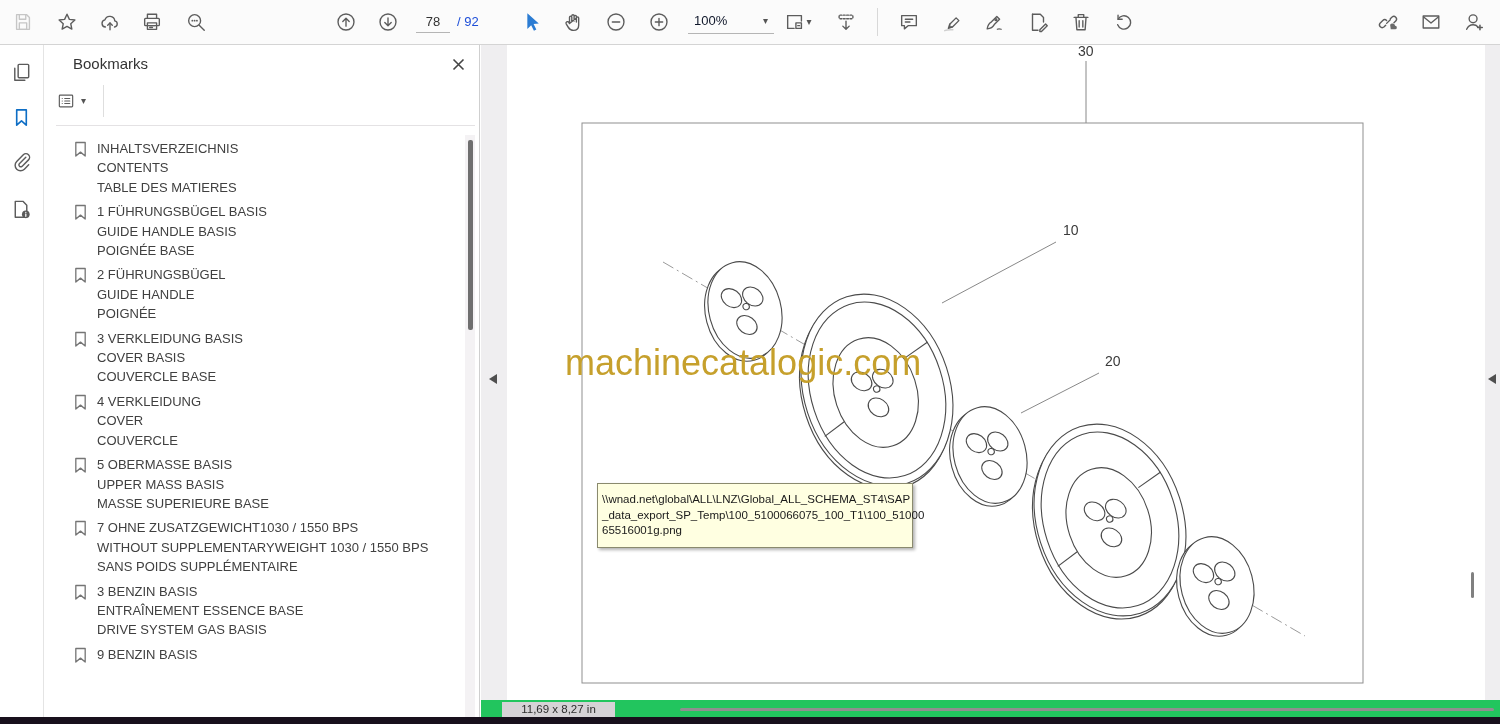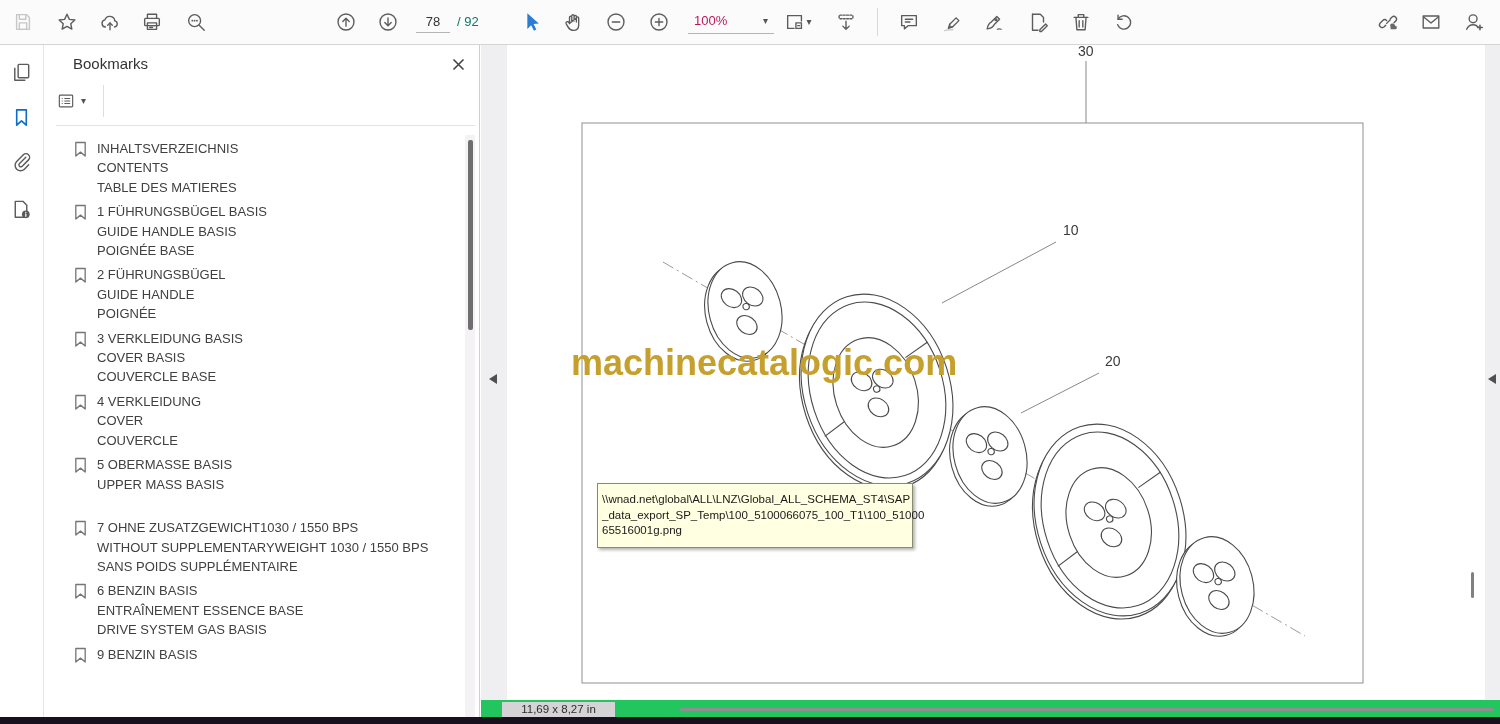--- a/index.html
+++ b/index.html
@@ -11,25 +11,25 @@
   .tbtn{position:absolute;top:5px;width:34px;height:34px;display:flex;align-items:center;
         justify-content:center;border-radius:3px;}
   svg.ti{width:22px;height:22px;stroke:#5c5c5c;fill:none;stroke-width:1.5;
          stroke-linecap:round;stroke-linejoin:round;}
   svg.ti.dis{stroke:#c6c6c6;}
   .caret{color:#555;font-size:10px;line-height:10px;}
   #page-box{position:absolute;left:416px;top:10px;width:34px;height:24px;}
   #page-box input{width:30px;height:20px;border:none;border-bottom:1px solid #b5b5b5;
        background:transparent;text-align:center;font-size:13px;color:#333;outline:none;
        font-family:inherit;}
-  #page-total{position:absolute;left:457px;top:14px;font-size:13px;color:#0f766e;}
+  #page-total{position:absolute;left:457px;top:14px;font-size:13px;color:#1d4ed8;}
   #zoom-combo{position:absolute;left:688px;top:8px;width:86px;height:26px;
        border-bottom:1px solid #b5b5b5;display:flex;align-items:center;
        justify-content:space-between;padding:0 6px;box-sizing:border-box;}
-  #zoom-combo span.zl{font-size:13px;color:#be185d;}
+  #zoom-combo span.zl{font-size:13px;color:#0f172a;}
   .tdivider{position:absolute;top:8px;width:1px;height:28px;background:#d8d8d8;}
   
   #rail{position:absolute;left:0;top:45px;width:43px;height:672px;background:#fff;
         border-right:1px solid #e4e4e4;}
   .rbtn{position:absolute;left:5px;width:32px;height:32px;display:flex;align-items:center;
         justify-content:center;border-radius:3px;}
   svg.ri{width:23px;height:23px;stroke:#5c5c5c;fill:none;stroke-width:1.5;
          stroke-linecap:round;stroke-linejoin:round;}
   svg.ri.active{stroke:#0e6ec5;stroke-width:1.7;}
   
@@ -56,21 +56,21 @@
   #sb-thumb{position:absolute;left:424px;top:95px;width:5px;height:190px;background:#6f6f6f;
         border-radius:2px;}
   
   #docpane{position:absolute;left:481px;top:45px;width:1019px;height:672px;background:#efeef0;}
   #pdfpage{position:absolute;left:26px;top:0;width:978px;height:655px;background:#fff;}
   svg#diagram{position:absolute;left:0;top:0;stroke:#4a4a4a;fill:#fff;stroke-width:1.1;}
   #diagram .axis{stroke:#8f8f8f;stroke-width:0.9;fill:none;stroke-dasharray:12 4 2 4;}
   #diagram .frame{fill:none;stroke:#8f8f8f;stroke-width:1;}
   #diagram .leader{stroke:#7a7a7a;stroke-width:0.9;}
   #diagram text{fill:#3a3a3a;stroke:none;font-size:14px;font-family:"Liberation Sans",sans-serif;}
-  #watermark{position:absolute;left:64px;top:297px;font-size:36px;font-weight:bold;
+  #watermark{position:absolute;left:58px;top:297px;font-size:36px;font-weight:normal;
         color:#c6a02c;letter-spacing:0px;white-space:nowrap;}
   #tooltip{position:absolute;left:90px;top:438px;width:306px;background:#ffffe1;
         border:1px solid #8a8a6e;box-shadow:2px 2px 3px rgba(0,0,0,.3);
         font-size:11.5px;line-height:15.5px;color:#1a1a1a;padding:8px 4px;}
   #tooltip span{display:block;white-space:nowrap;}
   .collapse-arrow{position:absolute;width:0;height:0;border-top:5px solid transparent;
         border-bottom:5px solid transparent;border-right:8px solid #4f4f4f;}
   #bottomstrip{position:absolute;left:0;top:655px;width:1019px;height:17px;background:#22c55e;}
   #size-box{position:absolute;left:21px;top:2px;width:113px;height:15px;background:#d6d3d6;
         font-size:11.5px;color:#2e2e2e;text-align:center;line-height:15px;}
@@ -341,38 +341,39 @@
             <span>COUVERCLE</span>
           </div>
         </div>
       <div class="bm">
           <svg class="bmk" viewBox="0 0 16 18">
             <path d="M3 1.5h10V16l-5-4.2L3 16z"></path>
           </svg>
           <div class="bml">
             <span>5 OBERMASSE BASIS</span>
             <span>UPPER MASS BASIS</span>
+            <span>MASSE SUPERIEURE BASE</span>
           </div>
         </div>
       <div class="bm">
           <svg class="bmk" viewBox="0 0 16 18">
             <path d="M3 1.5h10V16l-5-4.2L3 16z"></path>
           </svg>
           <div class="bml">
             <span>7 OHNE ZUSATZGEWICHT1030 / 1550 BPS</span>
             <span>WITHOUT SUPPLEMENTARYWEIGHT 1030 / 1550 BPS</span>
             <span>SANS POIDS SUPPLÉMENTAIRE</span>
           </div>
         </div>
       <div class="bm">
           <svg class="bmk" viewBox="0 0 16 18">
             <path d="M3 1.5h10V16l-5-4.2L3 16z"></path>
           </svg>
           <div class="bml">
-            <span>6 BENZIN BASIS</span>
+            <span>3 BENZIN BASIS</span>
             <span>ENTRAÎNEMENT ESSENCE BASE</span>
             <span>DRIVE SYSTEM GAS BASIS</span>
           </div>
         </div>
       <div class="bm">
           <svg class="bmk" viewBox="0 0 16 18">
             <path d="M3 1.5h10V16l-5-4.2L3 16z"></path>
           </svg>
           <div class="bml">
             <span>9 BENZIN BASIS</span>

